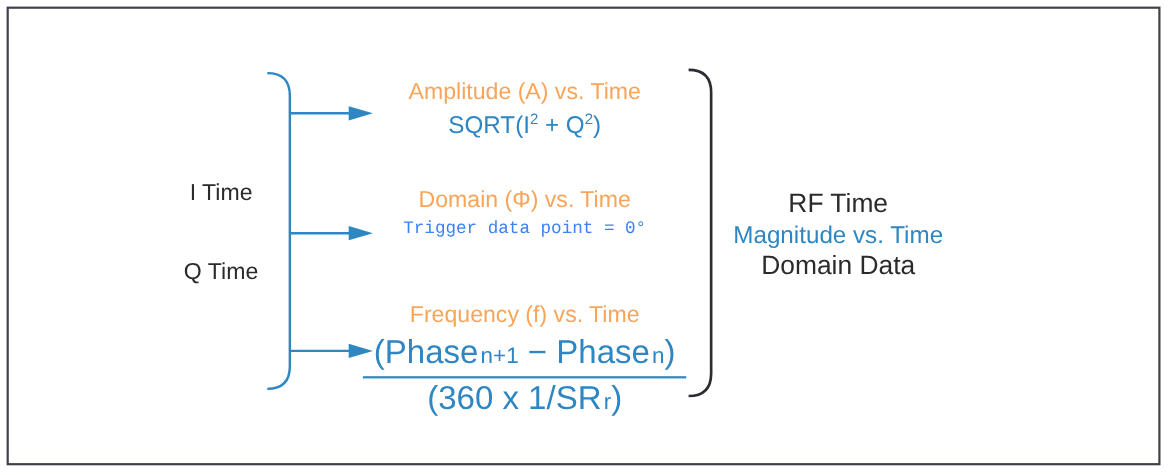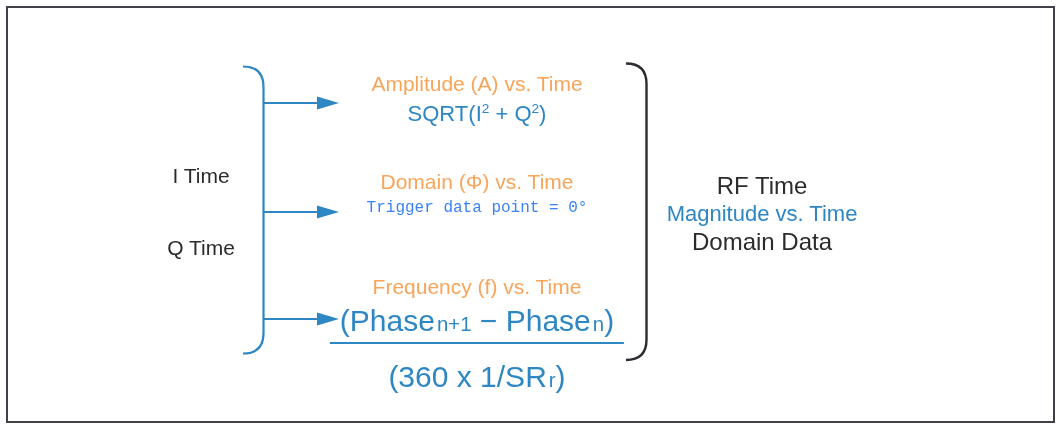--- a/index.html
+++ b/index.html
@@ -76,21 +76,21 @@
     font-size: 30px;
     color: #2e86c3;
     line-height: 1.1;
   }
   .frac-top {
     display: inline-block;
     border-bottom: 2px solid #2e86c3;
     padding: 0 10px 5px 10px;
   }
   .frac-bottom {
-    padding-top: 16px;
+    padding-top: 2px;
   }
   .sub-sm {
     font-size: 0.68em;
     margin-left: 2px;
   }
   .result-block {
     position: absolute;
     left: 762px;
     top: 172px;
     transform: translateX(-50%);

